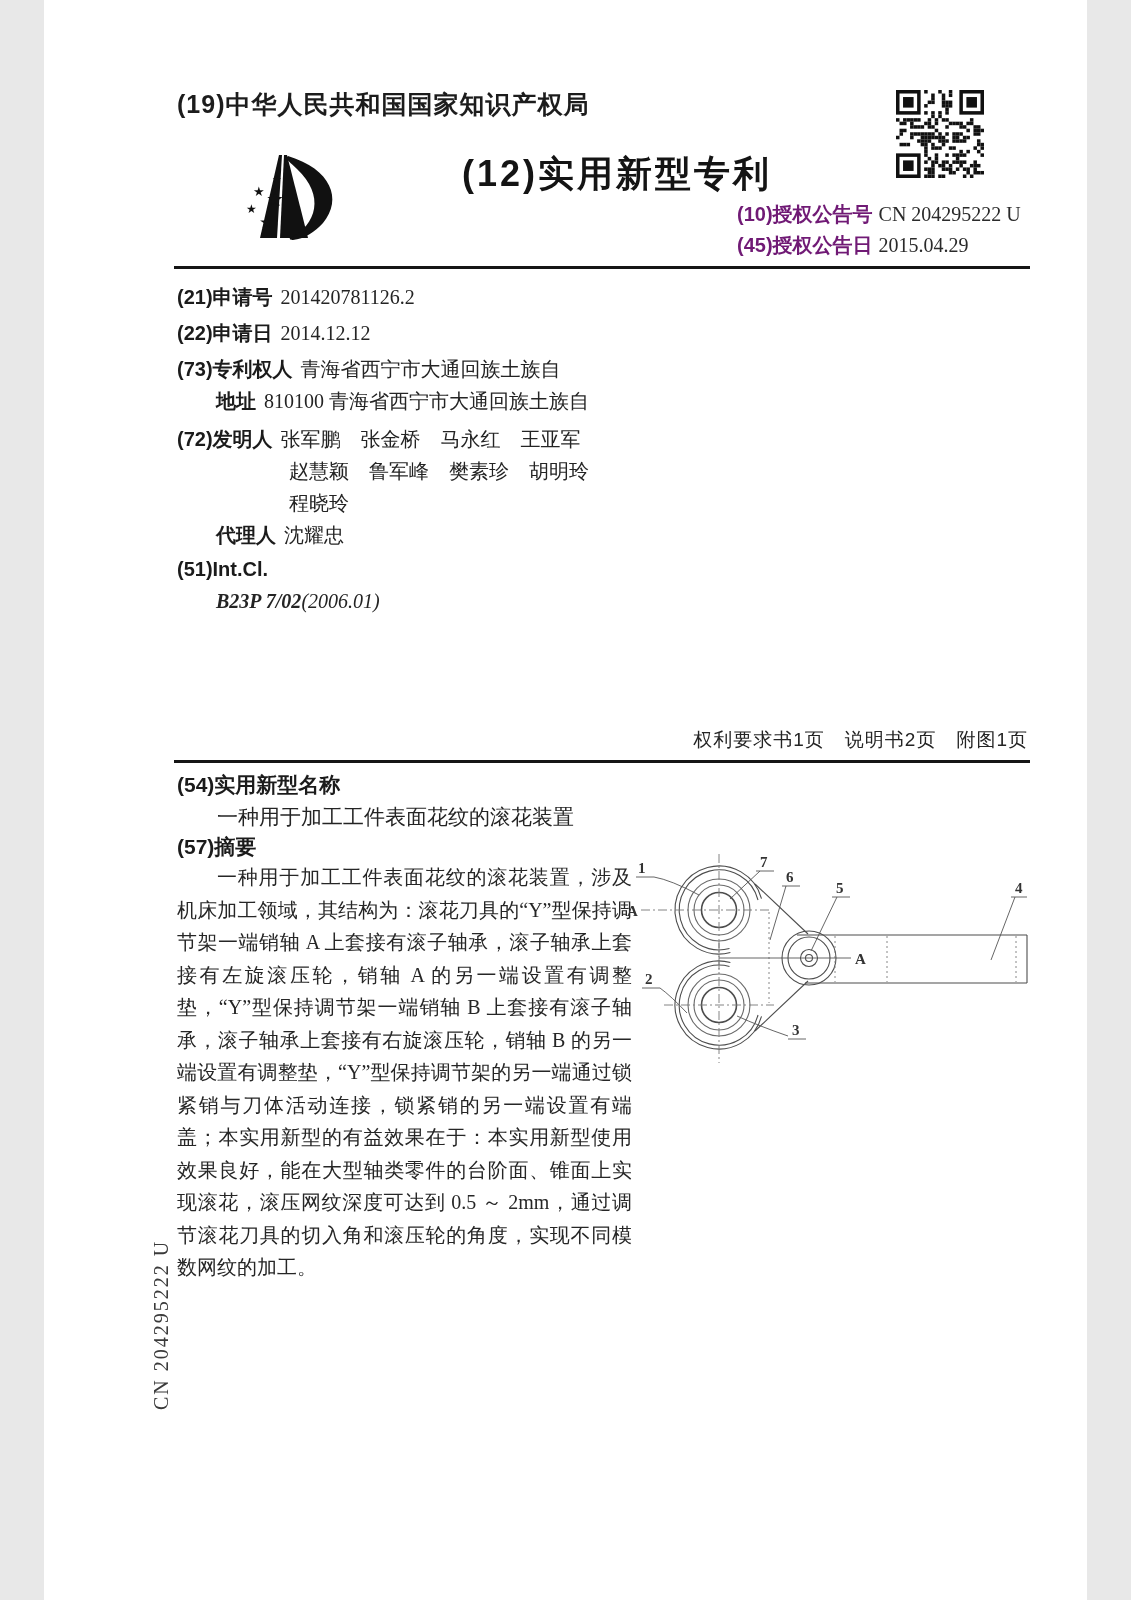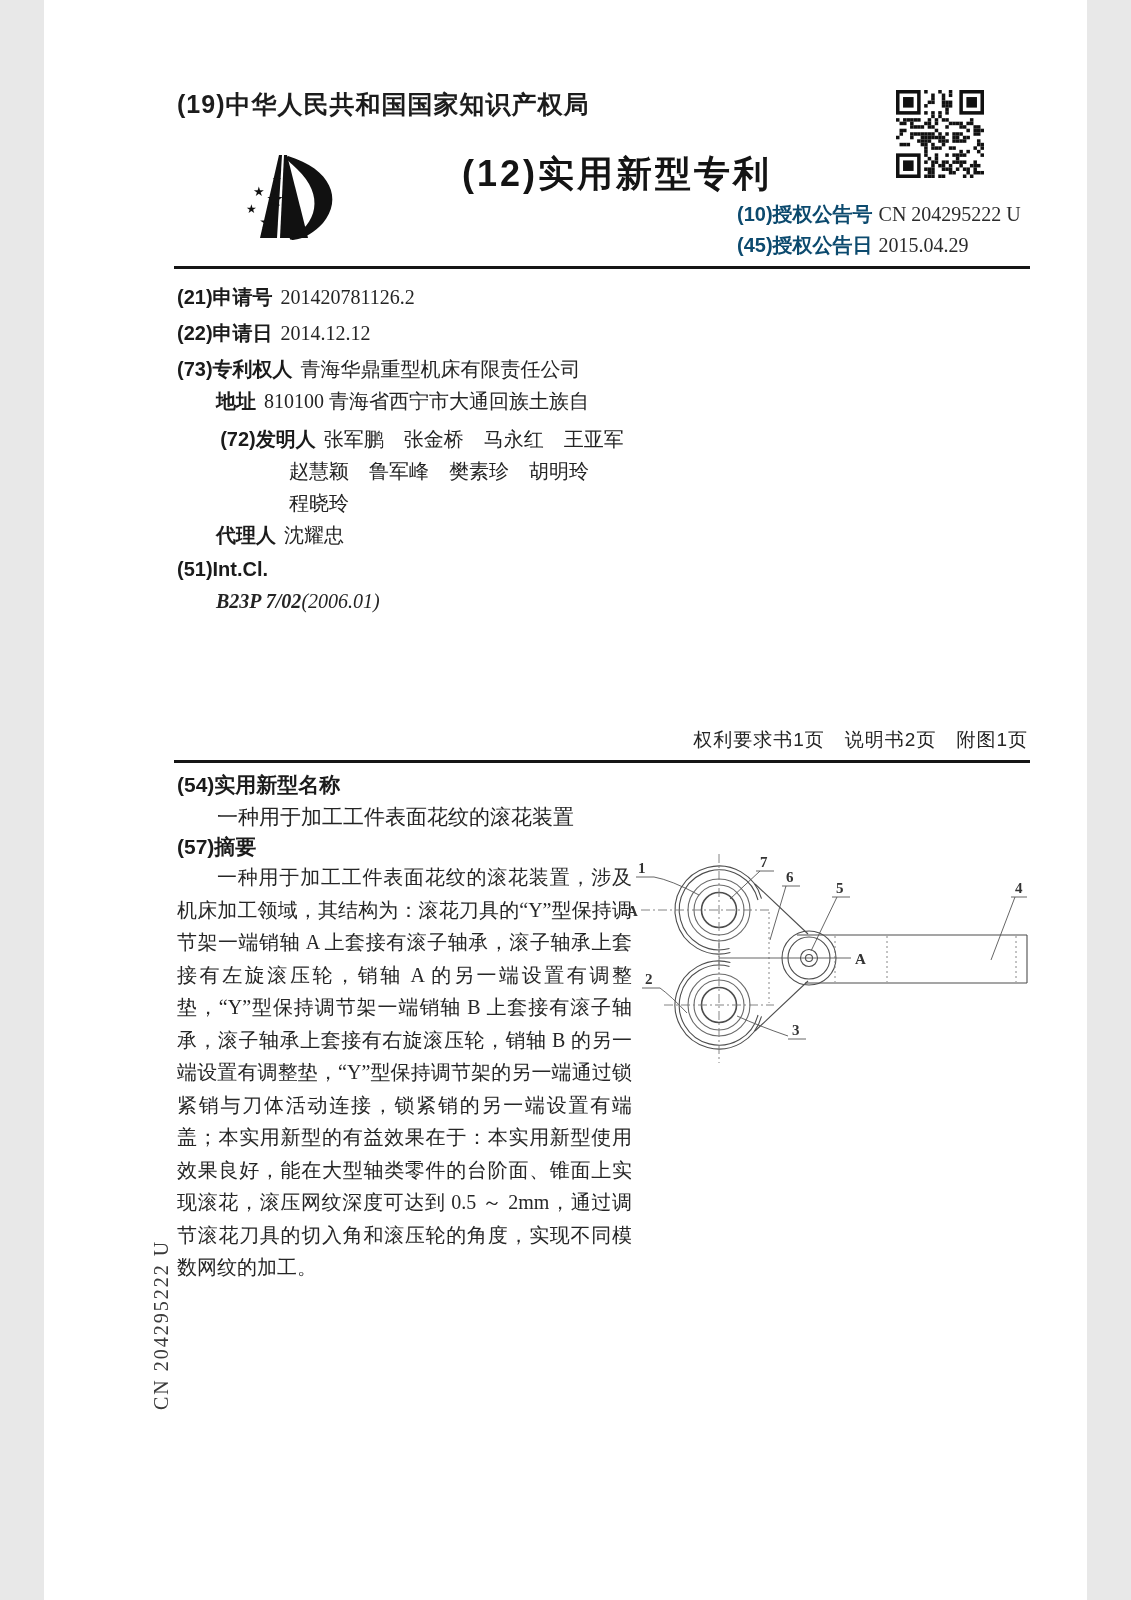--- a/index.html
+++ b/index.html
@@ -9,35 +9,35 @@
     font-family:"Liberation Sans","DejaVu Sans",sans-serif;
   }
   .serif{font-family:"Liberation Serif","DejaVu Serif",serif;}
 
   .office-line{position:absolute;left:133px;top:88px;font-size:25px;font-weight:bold;letter-spacing:1px;color:#1c1c1c;}
   .logo{position:absolute;left:175px;top:143px;width:165px;height:128px;}
   .doc-title{position:absolute;left:418px;top:150px;font-size:36px;font-weight:bold;letter-spacing:3px;color:#141414;}
   .qr{position:absolute;left:852px;top:90px;width:88px;height:88px;}
 
   .pub-block{position:absolute;left:693px;top:199px;width:300px;font-size:20px;line-height:31px;white-space:nowrap;}
-  .pub-block .lbl{font-weight:bold;color:#0c4a6e;}
+  .pub-block .lbl{font-weight:bold;color:#701a75;}
   .pub-block .val{font-family:"Liberation Serif","DejaVu Serif",serif;color:#2a2a2a;padding-left:6px;}
 
   .rule{position:absolute;left:130px;width:856px;height:3px;background:#151515;}
   .rule1{top:266px;}
   .rule2{top:760px;}
 
   .biblio{position:absolute;left:133px;top:281px;width:490px;font-size:20px;line-height:32px;color:#242424;}
   .biblio .lbl{font-weight:bold;color:#1b1b1b;}
   .biblio .val{font-family:"Liberation Serif","DejaVu Serif",serif;padding-left:8px;}
   .ind1{padding-left:39px;}
   .ind2{padding-left:83px;}
   .ind3{padding-left:112px;}
   .ind4{padding-left:170px;}
-  .mt4{margin-top:4px;} .mt6{margin-top:6px;text-align:center;} .mt2{margin-top:2px;}
+  .mt4{margin-top:4px;} .mt6{margin-top:6px;} .mt2{margin-top:2px;}
   .intcl-val{font-family:"Liberation Serif","DejaVu Serif",serif;font-style:italic;}
   .intcl-class{font-weight:bold;}
 
   .pages-info{position:absolute;left:560px;top:727px;width:424px;text-align:right;font-size:19px;color:#242424;letter-spacing:1px;}
 
   .sec54{position:absolute;left:133px;top:770px;font-size:21px;line-height:30px;color:#1b1b1b;}
   .sec54 .head{font-weight:bold;}
   .sec54 .title-line{padding-left:40px;margin-top:2px;font-weight:normal;color:#242424;}
   .sec57{position:absolute;left:133px;top:833px;font-size:21px;font-weight:bold;color:#1b1b1b;text-align:right;}
 
@@ -282,21 +282,21 @@
   <div class="rule rule1"></div>
 
   <div class="biblio">
     <div>
       <span class="lbl">(21)申请号</span><span class="val">201420781126.2</span>
     </div>
     <div class="mt4">
       <span class="lbl">(22)申请日</span><span class="val">2014.12.12</span>
     </div>
     <div class="mt4">
-      <span class="lbl">(73)专利权人</span><span class="val">青海华鼎重型机床有限责任公司</span>
+      <span class="lbl">(73)专利权人</span><span class="val">青海省西宁市大通回族土族自</span>
     </div>
     <div class="ind1">
       <span class="lbl">地址</span><span class="val">810100 青海省西宁市大通回族土族自</span>
     </div>
     <div class="mt6">
       <span class="lbl">(72)发明人</span><span class="val">张军鹏　张金桥　马永红　王亚军</span>
     </div>
     <div class="ind3 serif">赵慧颖　鲁军峰　樊素珍　胡明玲</div>
     <div class="ind3 serif">程晓玲</div>
     <div class="ind1">

